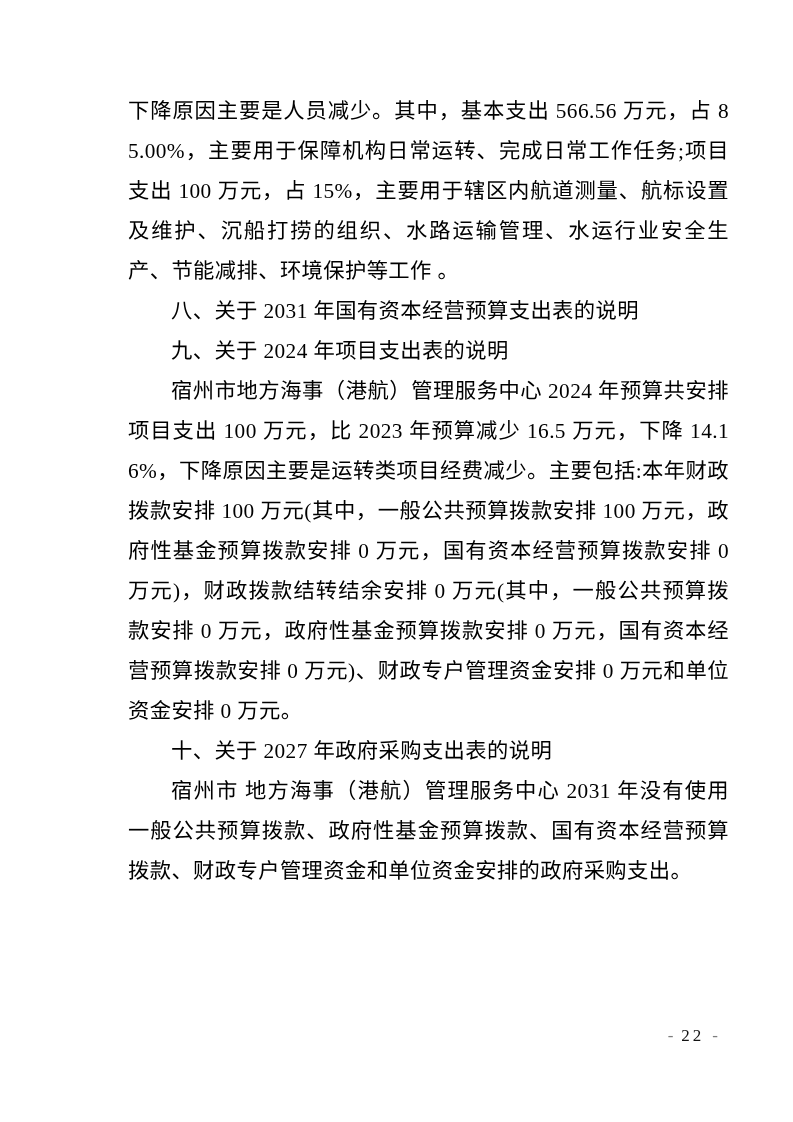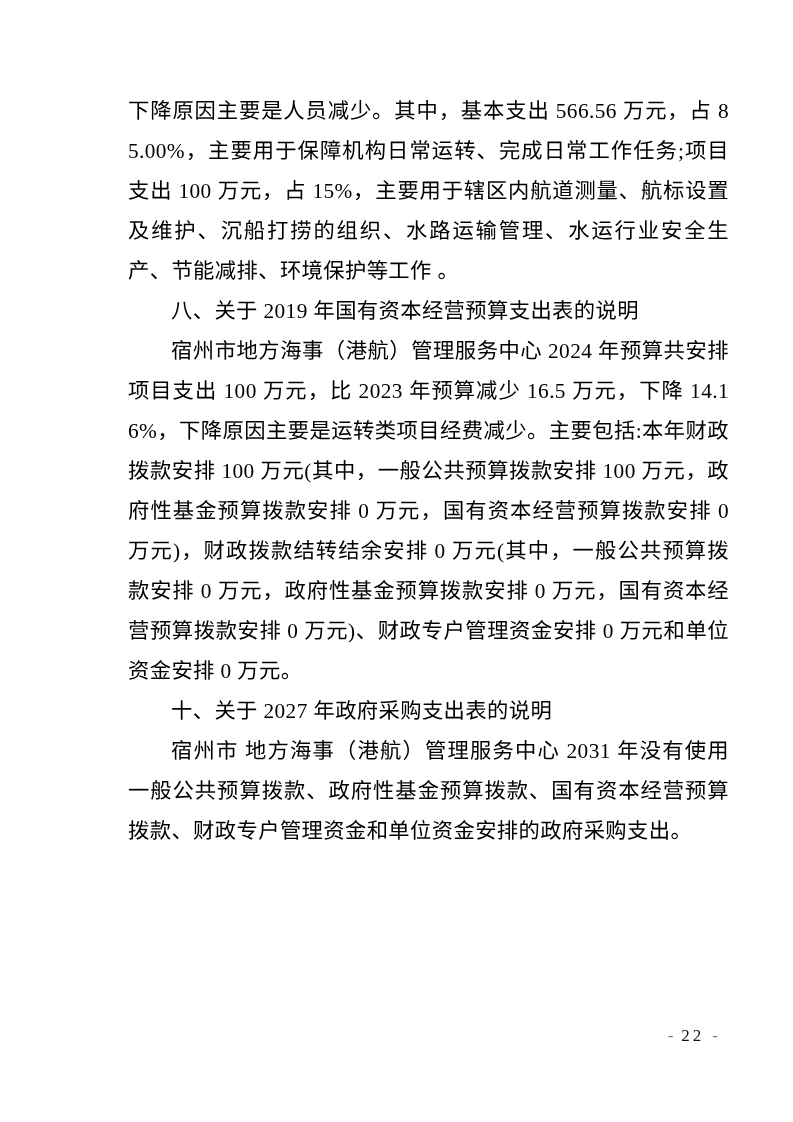--- a/index.html
+++ b/index.html
@@ -55,21 +55,22 @@
     color: #141414;
     letter-spacing: 3px;
   }
 </style>
 </head>
 <body>
 
 <div class="page">
   <div class="content">
     <p class="para">下降原因主要是人员减少。其中，基本支出 566.56 万元，占 85.00%，主要用于保障机构日常运转、完成日常工作任务;项目支出 100 万元，占 15%，主要用于辖区内航道测量、航标设置及维护、沉船打捞的组织、水路运输管理、水运行业安全生产、节能减排、环境保护等工作 。</p>
-    <p class="para indent">八、关于 2019 年国有资本经营预算支出表的说明</p>
+    <p class="para indent">八、关于 2031 年国有资本经营预算支出表的说明</p>
+    <p class="para indent">九、关于 2024 年项目支出表的说明</p>
     <p class="para indent">宿州市地方海事（港航）管理服务中心 2024 年预算共安排项目支出 100 万元，比 2023 年预算减少 16.5 万元，下降 14.16%，下降原因主要是运转类项目经费减少。主要包括:本年财政拨款安排 100 万元(其中，一般公共预算拨款安排 100 万元，政府性基金预算拨款安排 0 万元，国有资本经营预算拨款安排 0 万元)，财政拨款结转结余安排 0 万元(其中，一般公共预算拨款安排 0 万元，政府性基金预算拨款安排 0 万元，国有资本经营预算拨款安排 0 万元)、财政专户管理资金安排 0 万元和单位资金安排 0 万元。</p>
     <p class="para indent">十、关于 2027 年政府采购支出表的说明</p>
     <p class="para indent">宿州市 地方海事（港航）管理服务中心 2031 年没有使用一般公共预算拨款、政府性基金预算拨款、国有资本经营预算拨款、财政专户管理资金和单位资金安排的政府采购支出。</p>
   </div>
 
   <div class="footer">
     <span class="dash">-</span><span class="num">22</span><span class="dash">-</span>
   </div>
 </div>
 

